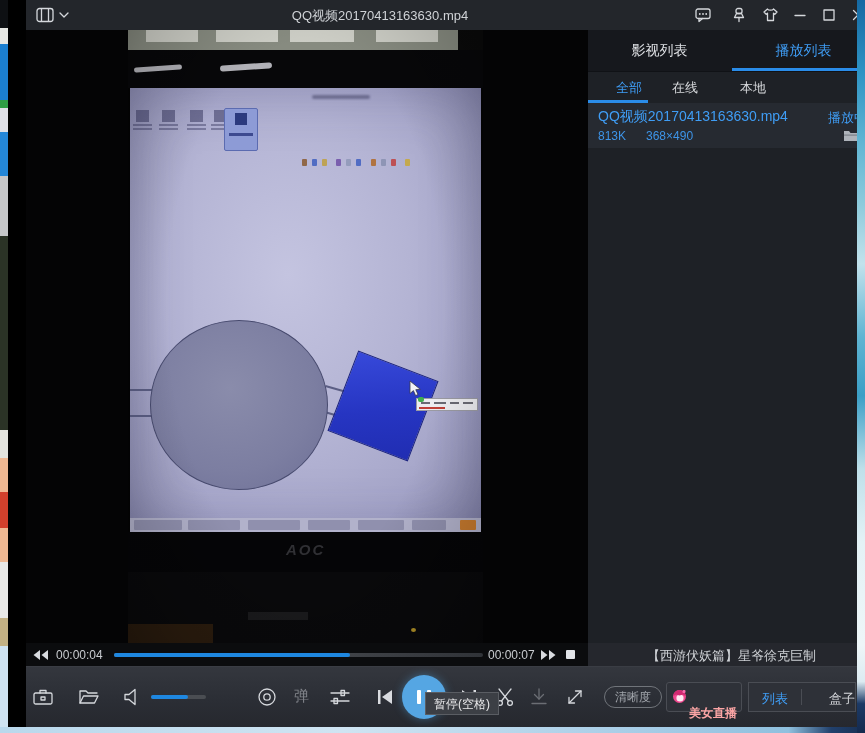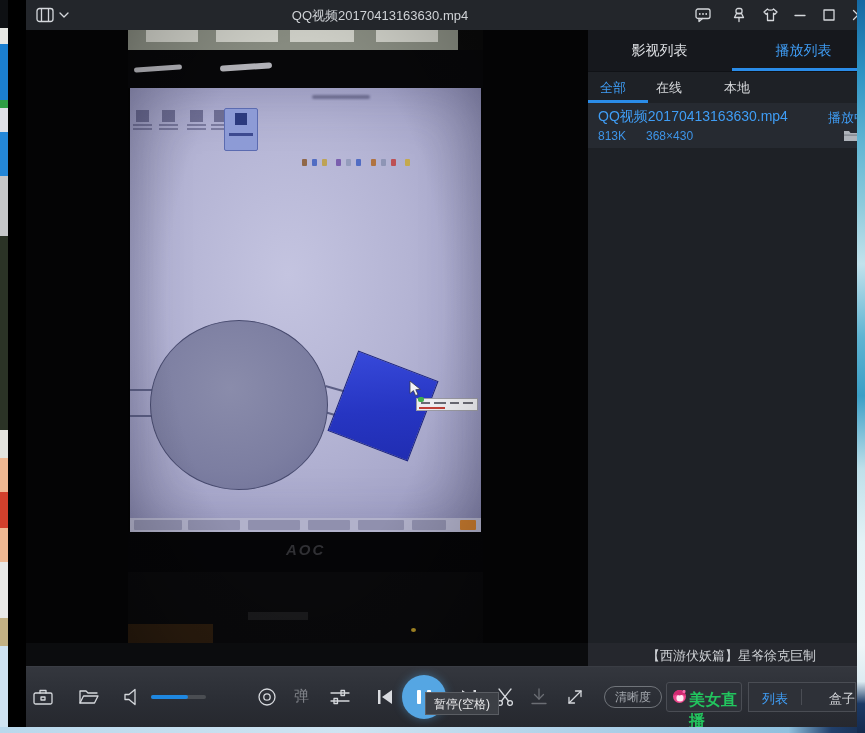--- a/index.html
+++ b/index.html
@@ -71,21 +71,21 @@
   .desk{left:0;top:542px;width:355px;height:71px;background:#09090b;}
   .vignette{left:0;top:0;width:355px;height:613px;pointer-events:none;
     background:radial-gradient(ellipse at 50% 45%,transparent 55%,rgba(0,0,0,.16) 85%,rgba(0,0,0,.3) 100%);}
 
   
   #panel{left:562px;top:30px;width:287px;height:613px;background:#1e2126;}
   #tab-row{left:0;top:0;width:287px;height:41px;background:#16181d;border-bottom:1px solid #101216;}
   .tab{top:0;width:143px;height:41px;line-height:41px;text-align:center;font-size:14px;color:#dfe1e5;cursor:default;}
   .tab.active{color:#3f9df5;}
   #tab-underline{left:144px;top:38px;width:143px;height:3px;background:#2a8ce8;}
-  #subtab-row{left:0;top:41px;width:253px;height:32px;}
+  #subtab-row{left:16px;top:41px;width:253px;height:32px;}
   .subtab{top:8px;font-size:13px;color:#d8dadd;}
   .subtab.active{color:#3f9df5;}
   #subtab-underline{left:0;top:70px;width:60px;height:3px;background:#2a8ce8;}
   .phico{top:49px;width:16px;height:16px;}
   #plist-item{left:0;top:73px;width:287px;height:45px;background:#262a31;}
   #pli-name{left:10px;top:5px;font-size:14px;color:#3f9df5;max-width:200px;white-space:nowrap;overflow:hidden;}
   #pli-status{right:8px;top:6px;font-size:13px;color:#3f9df5;}
   #pli-size{left:10px;top:26px;font-size:12px;color:#3d94e8;}
   #pli-res{left:58px;top:26px;font-size:12px;color:#3d94e8;}
   #pli-folder{right:16px;top:27px;width:16px;height:12px;}
@@ -108,21 +108,21 @@
   #vol-track{left:125px;top:28px;width:55px;height:4px;border-radius:2px;background:#4a4d52;}
   #vol-fill{left:0;top:0;height:4px;border-radius:2px;background:#1e87e0;}
   #danmu-label{left:268px;top:20px;font-size:15px;color:#83868c;}
   #pause-btn{left:376px;top:8px;width:44px;height:44px;border-radius:50%;background:#55a6e3;
     box-shadow:0 0 10px rgba(85,166,227,.45);}
   #pause-btn i{position:absolute;top:15px;width:4px;height:14px;background:#fff;border-radius:1px;display:block;}
   #quality-btn{left:578px;top:19px;height:20px;line-height:20px;padding:0 10px;border:1px solid #70747a;
     border-radius:11px;font-size:12px;color:#a2a6ac;}
   #live-btn{left:640px;top:15px;width:74px;height:28px;border:1px solid #4a4d54;border-radius:3px;
     background:#2e3138;}
-  #live-label{left:22px;top:7px;font-size:16px;font-weight:bold;color:#22c55e;}
+  #live-label{left:22px;top:22px;font-size:12px;font-weight:bold;color:#fca5a5;}
   #listbox-btn{left:722px;top:15px;width:106px;height:28px;border:1px solid #4a4d54;border-radius:0;
     background:#2e3138;}
   #list-label{left:0;top:7px;width:52px;text-align:center;font-size:13px;color:#3f9df5;}
   #box-label{left:54px;top:7px;width:52px;text-align:right;font-size:13px;color:#d8dade;}
   #listbox-div{left:52px;top:6px;width:1px;height:16px;background:#4a4d54;}
 
   
   #pause-tip{left:399px;top:692px;height:15px;padding:3px 8px;background:#3c3f45;border:1px solid #5a5d63;
     font-size:12px;color:#e8e8ea;white-space:nowrap;z-index:6;}
   #stop-tip{left:454px;top:590px;width:108px;height:47px;background:#35383e;border:1px solid #5a5d63;
@@ -337,30 +337,50 @@
             <path class="ico" d="M13 1.5 v3.2 h-3.2"></path>
           </svg>
         </span>
       </div>
       <div id="subtab-underline" class="abs"></div>
 
       <div id="plist-item" class="abs">
         <span id="pli-name" class="abs">QQ视频20170413163630.mp4</span>
         <span id="pli-status" class="abs">播放中</span>
         <span id="pli-size" class="abs">813K</span>
-        <span id="pli-res" class="abs">368×430</span>
+        <span id="pli-res" class="abs">368×490</span>
         <span id="pli-folder" class="abs icon">
           <svg width="16" height="12" viewBox="0 0 16 12">
             <path d="M1 1 h5 l1.5 2 H15 v8 H1 z" fill="#aeb3ba"></path>
             <rect x="1" y="4.5" width="14" height="1.2" fill="#7d8289"></rect>
           </svg>
         </span>
       </div>
     </div>
 
+    <div id="progress-row" class="abs">
+      <span class="abs icon" style="left:6px;top:6px">
+        <svg width="17" height="12" viewBox="0 0 17 12">
+          <path class="ico-fill" d="M8 1 L1.5 6 L8 11 Z"></path>
+            <path class="ico-fill" d="M16 1 L9.5 6 L16 11 Z"></path>
+        </svg>
+      </span>
+      <span id="time-cur" class="abs">00:00:04</span>
+      <div id="ptrack" class="abs">
+        <div id="pfill" class="abs" style="width: 64%;"></div>
+      </div>
+      <span id="time-tot" class="abs">00:00:07</span>
+      <span class="abs icon" style="left:514px;top:6px">
+        <svg width="17" height="12" viewBox="0 0 17 12">
+          <path class="ico-fill" d="M1 1 L7.5 6 L1 11 Z"></path>
+            <path class="ico-fill" d="M9 1 L15.5 6 L9 11 Z"></path>
+        </svg>
+      </span>
+      <span class="abs" style="left:540px;top:7px;width:9px;height:9px;background:#e2e4e8;border-radius:1px"></span>
+    </div>
 
     <div id="ad-row" class="abs">
       <span id="ad-text" class="abs">【西游伏妖篇】星爷徐克巨制</span>
     </div>
 
     <div id="control-bar" class="abs">
       <span class="abs icon cico" style="left:6px">
         <svg width="22" height="22" viewBox="0 0 22 22">
           <rect class="ico" x="2" y="7" width="18" height="11" rx="1.5"></rect>
           <path class="ico" d="M8 7 V4.5 h6 V7"></path>

